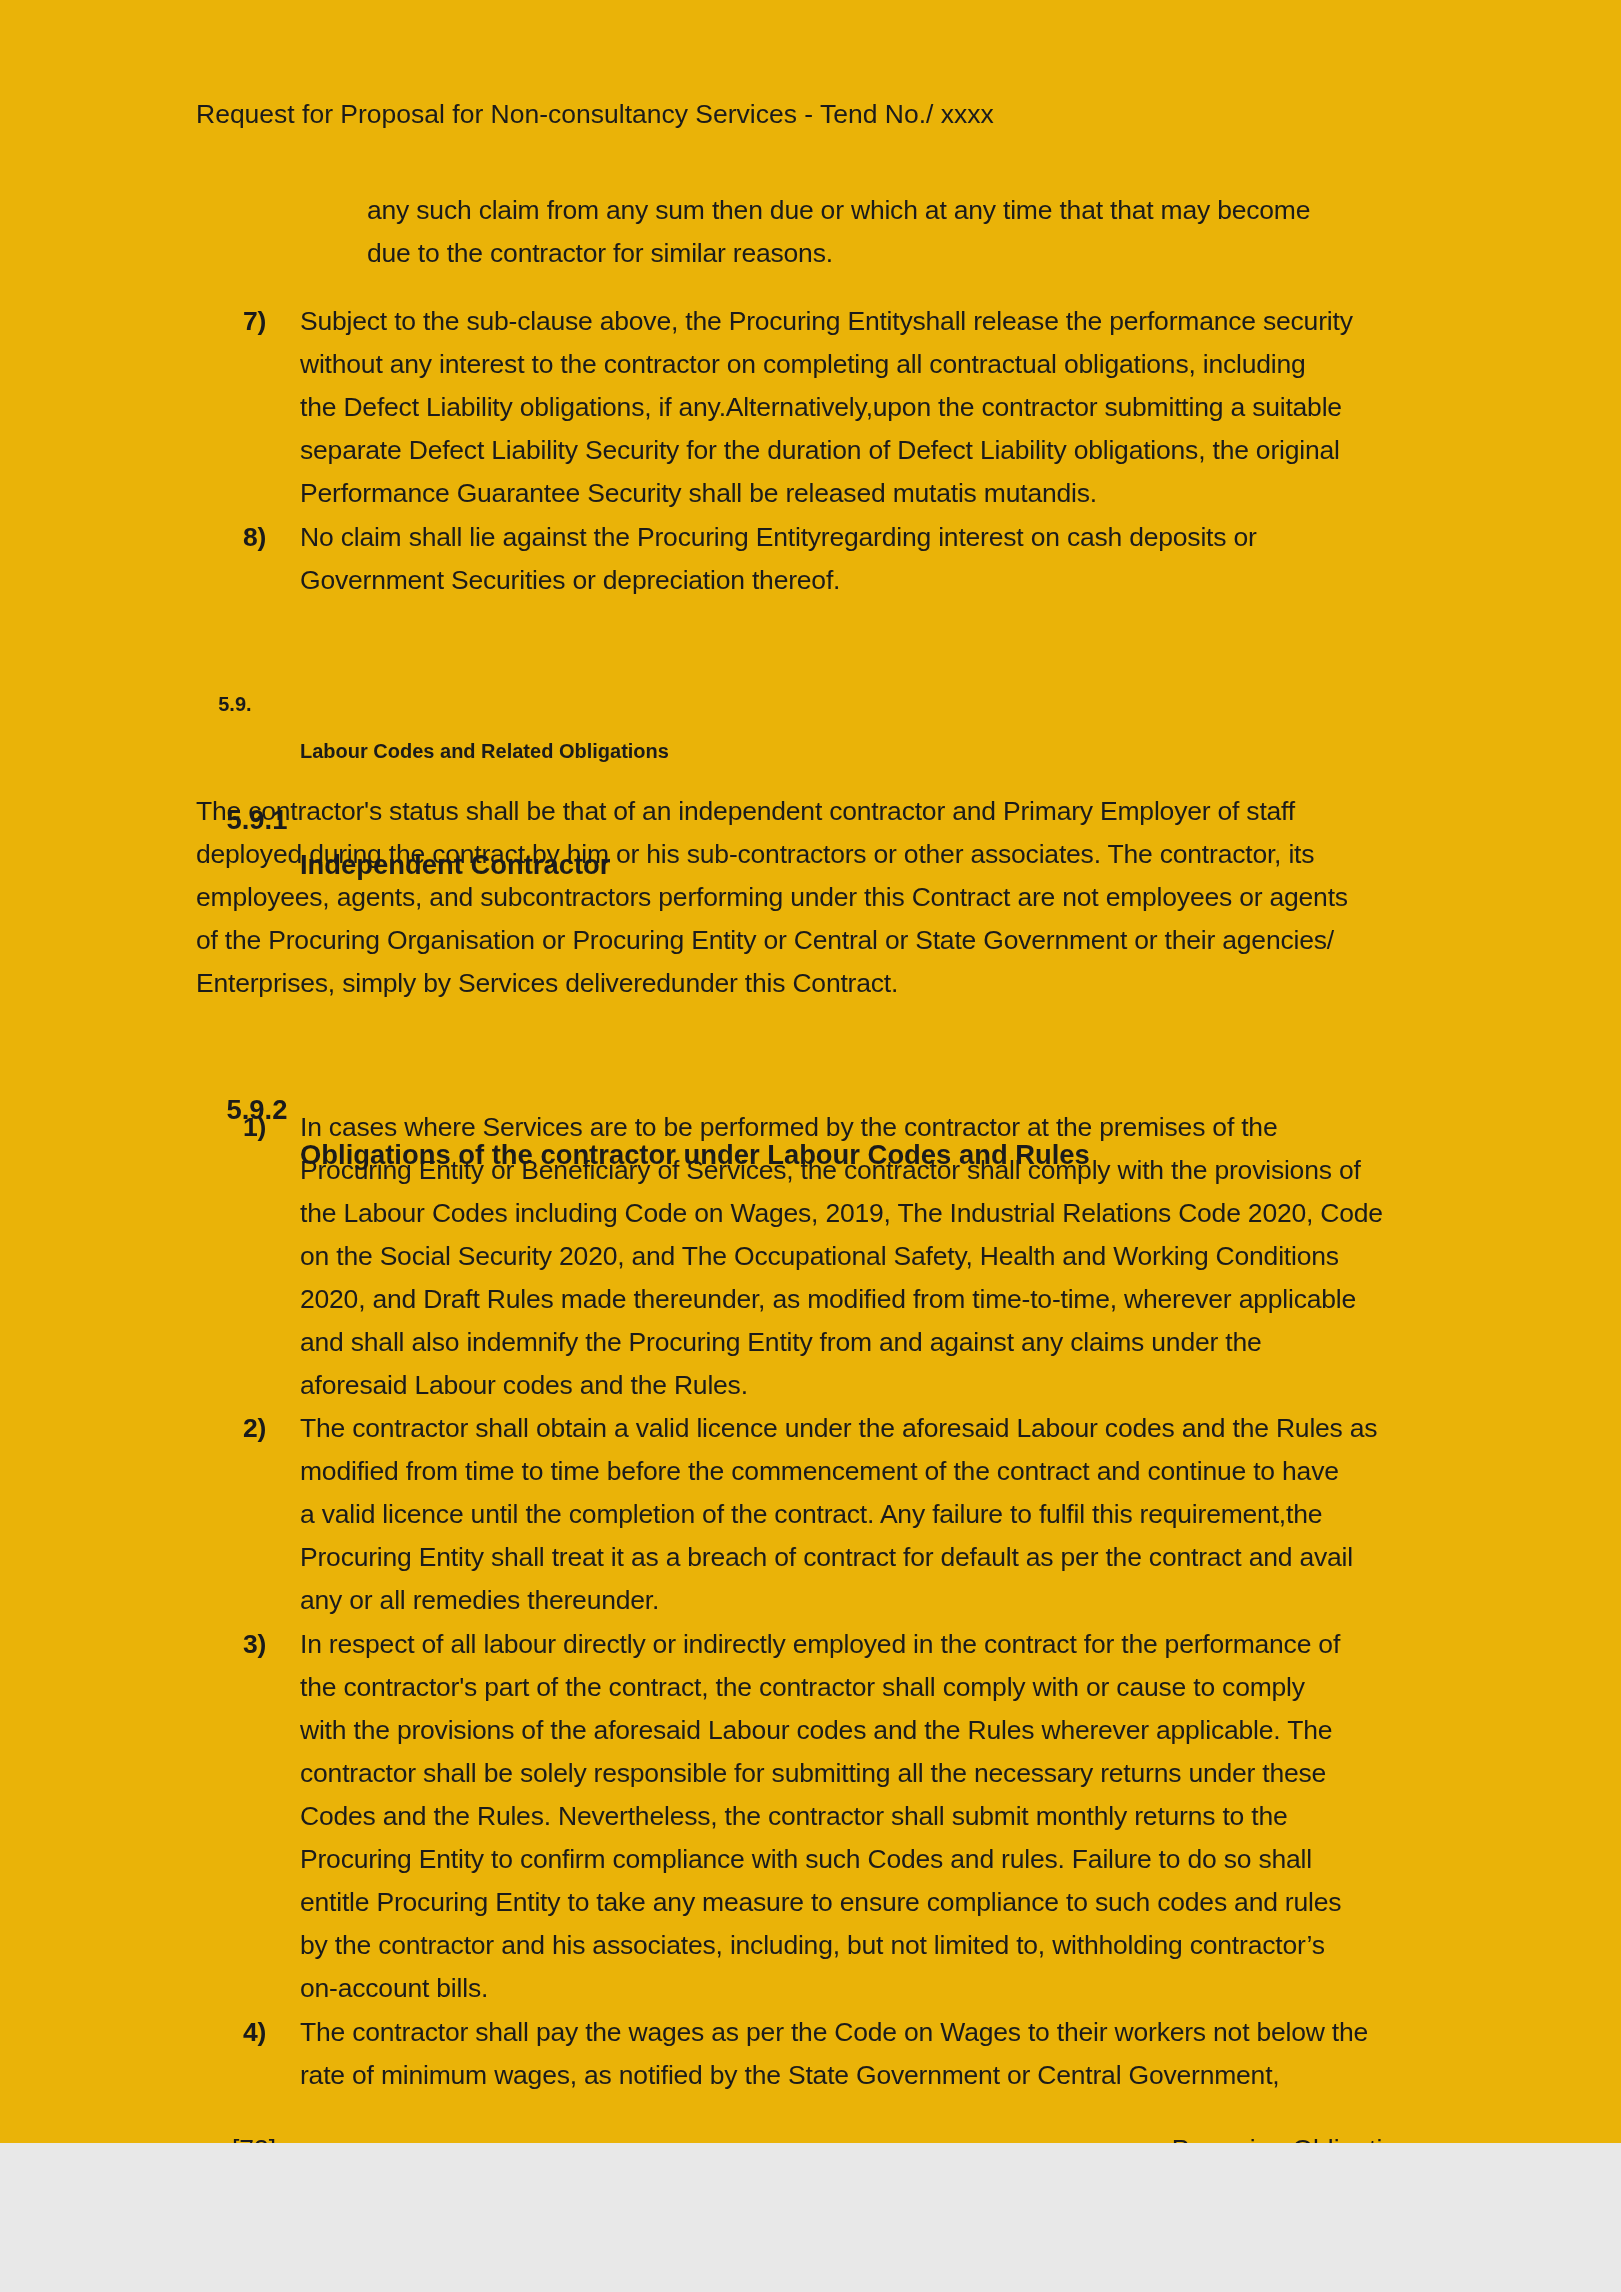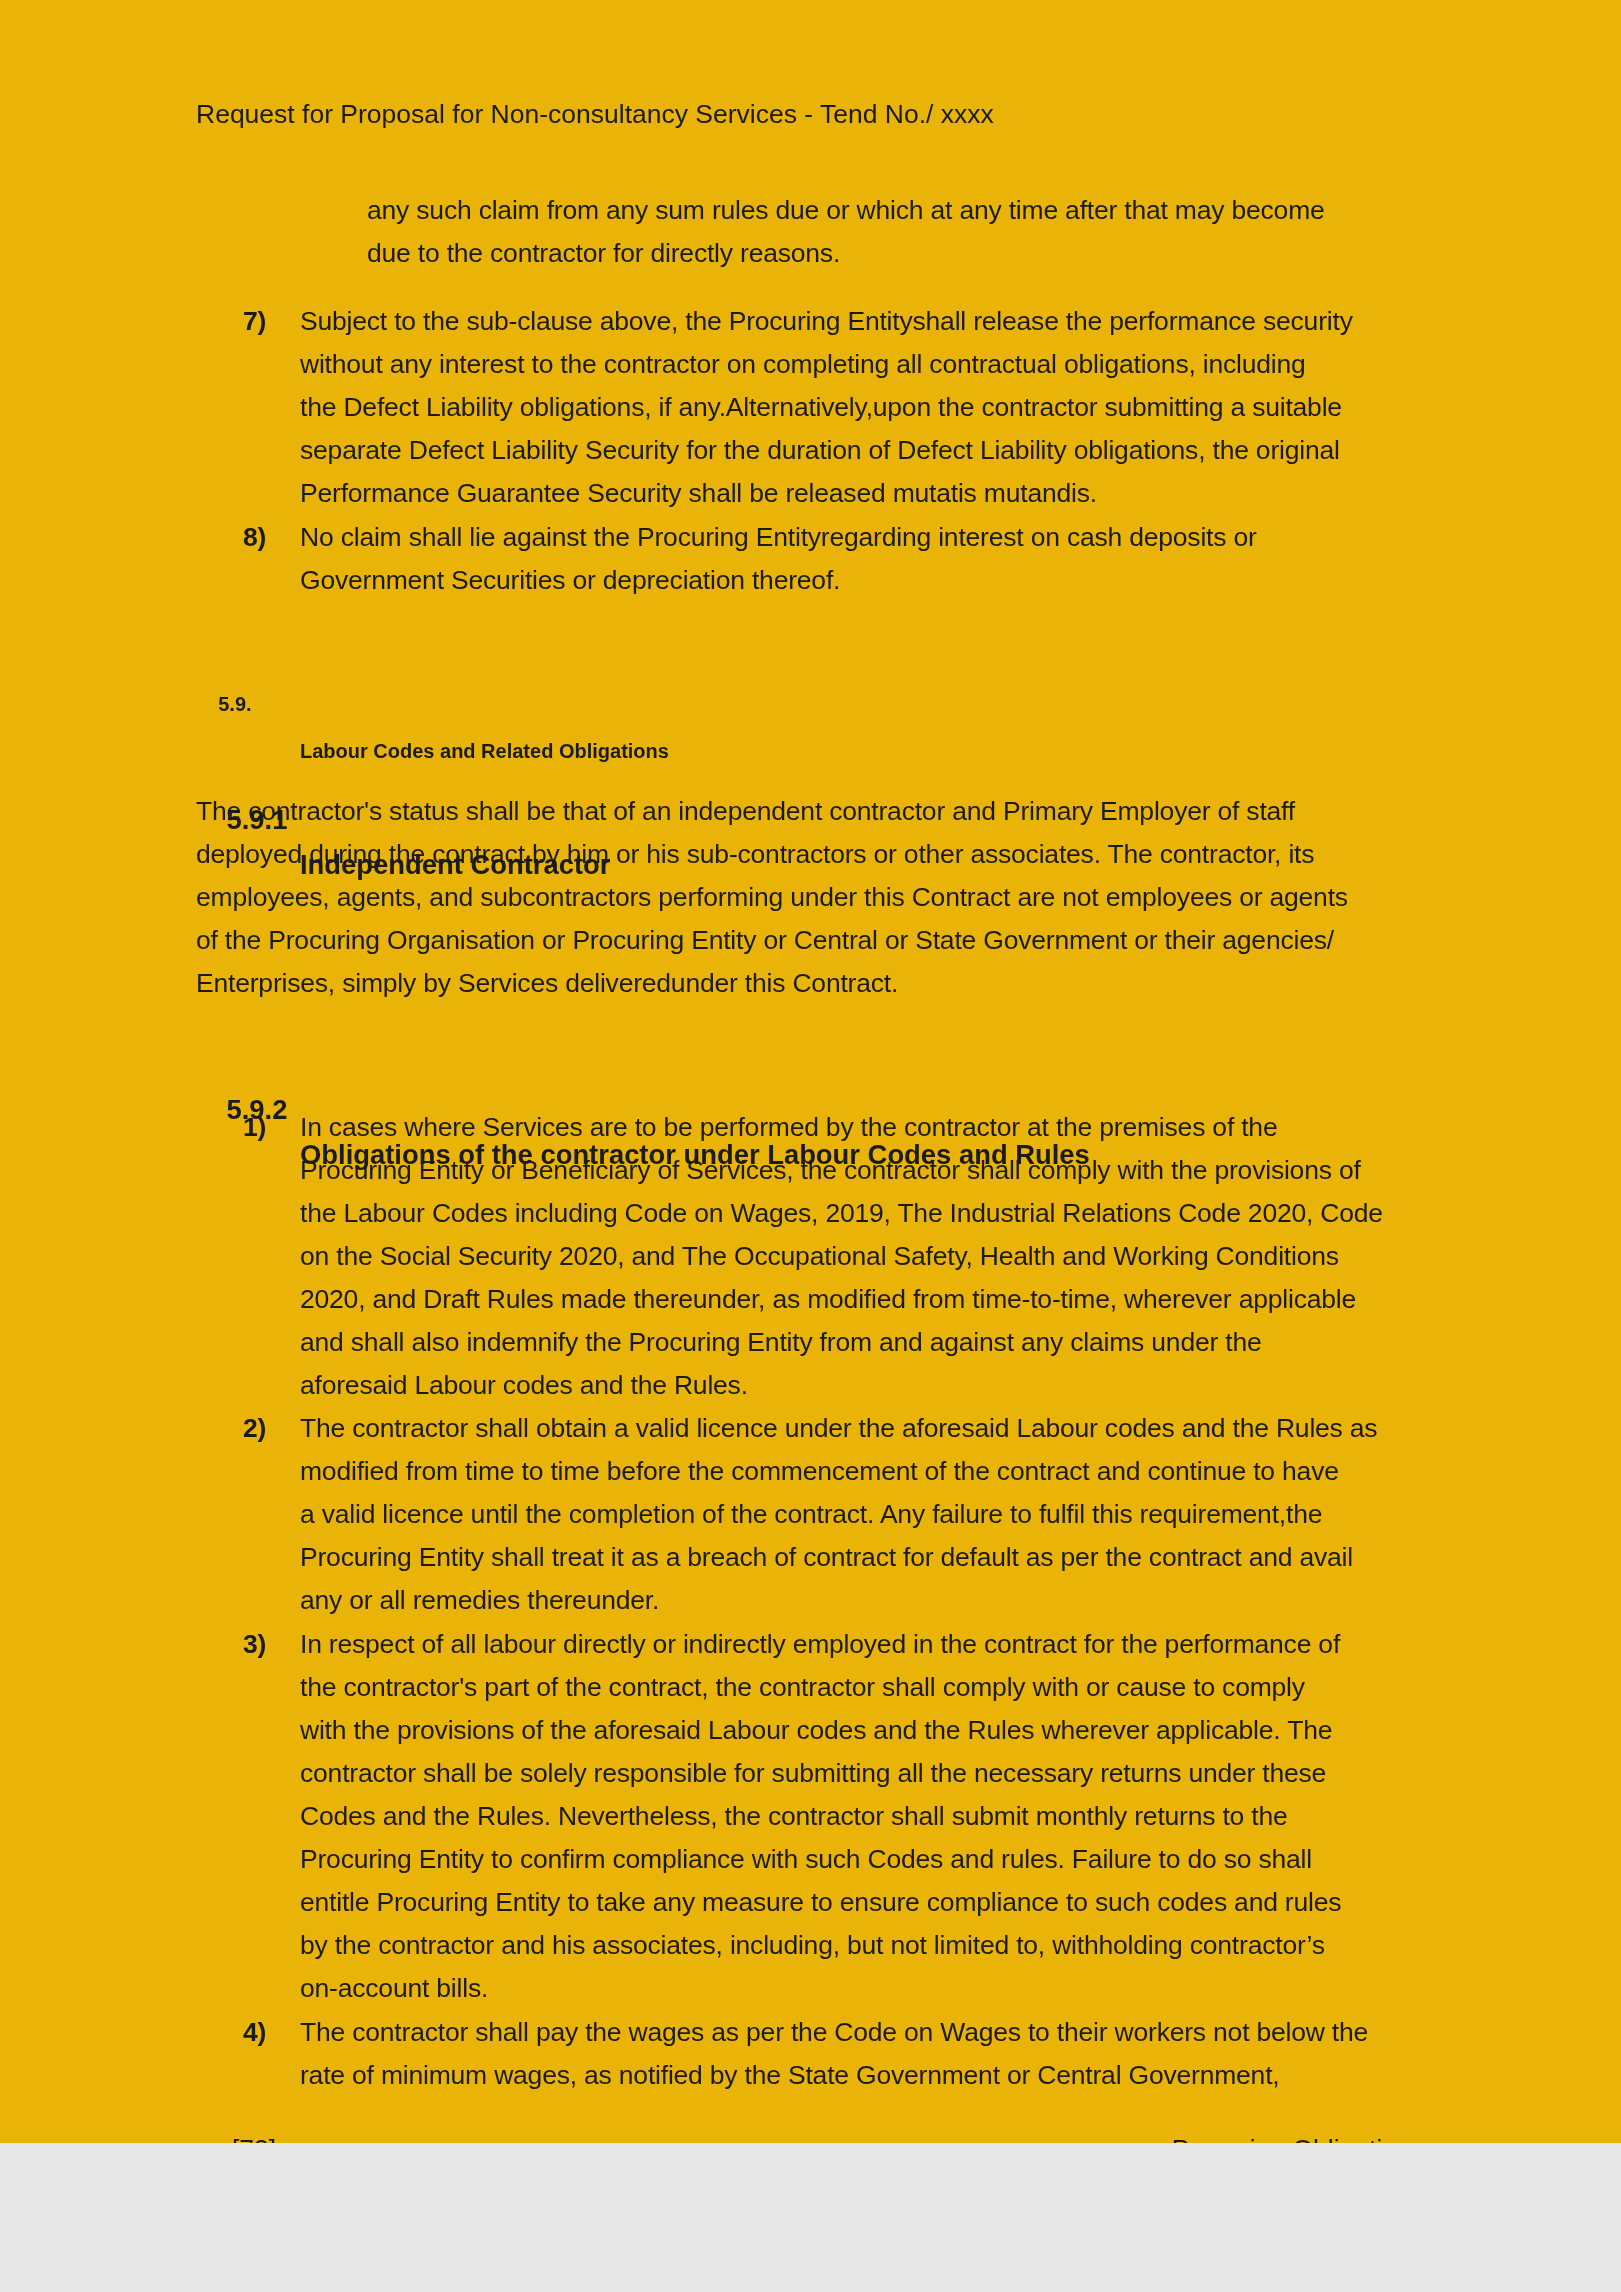--- a/index.html
+++ b/index.html
@@ -49,22 +49,22 @@
   }
 </style>
 </head>
 <body>
 
 <div class="page">
 
   <div class="hdr">Request for Proposal for Non-consultancy Services - Tend No./ xxxx</div>
 
   <div class="block hang">
-      <div>any such claim from any sum rules due or which at any time after that may become</div>
-      <div>due to the contractor for directly reasons.</div>
+      <div>any such claim from any sum then due or which at any time that that may become</div>
+      <div>due to the contractor for similar reasons.</div>
     </div>
 
   <div class="block li li7">
     <span class="num">7)</span>
     <div><div>Subject to the sub-clause above, the Procuring Entityshall release the performance security</div><div>without any interest to the contractor on completing all contractual obligations, including</div><div>the Defect Liability obligations, if any.Alternatively,upon the contractor submitting a suitable</div><div>separate Defect Liability Security for the duration of Defect Liability obligations, the original</div><div>Performance Guarantee Security shall be released mutatis mutandis.</div></div>
   </div>
 
   <div class="block li li8">
     <span class="num">8)</span>
     <div><div>No claim shall lie against the Procuring Entityregarding interest on cash deposits or</div><div>Government Securities or depreciation thereof.</div></div>

